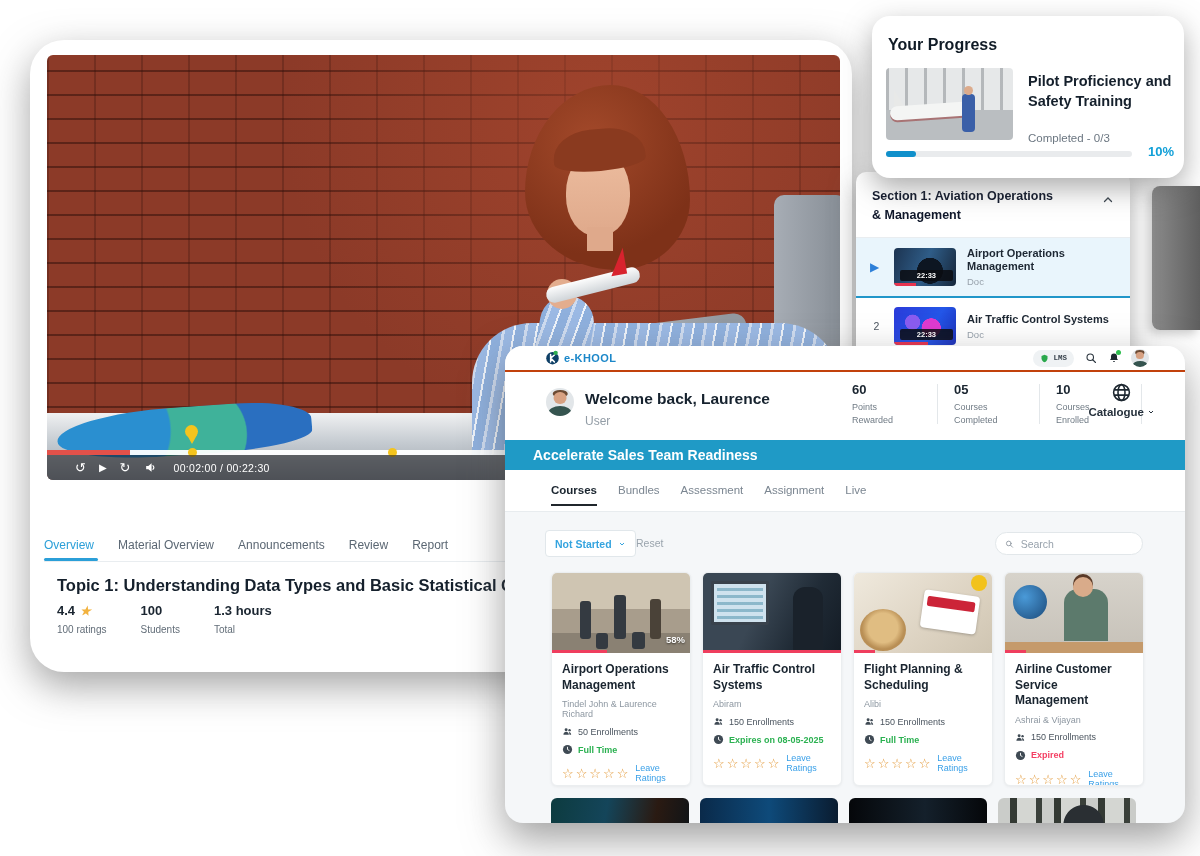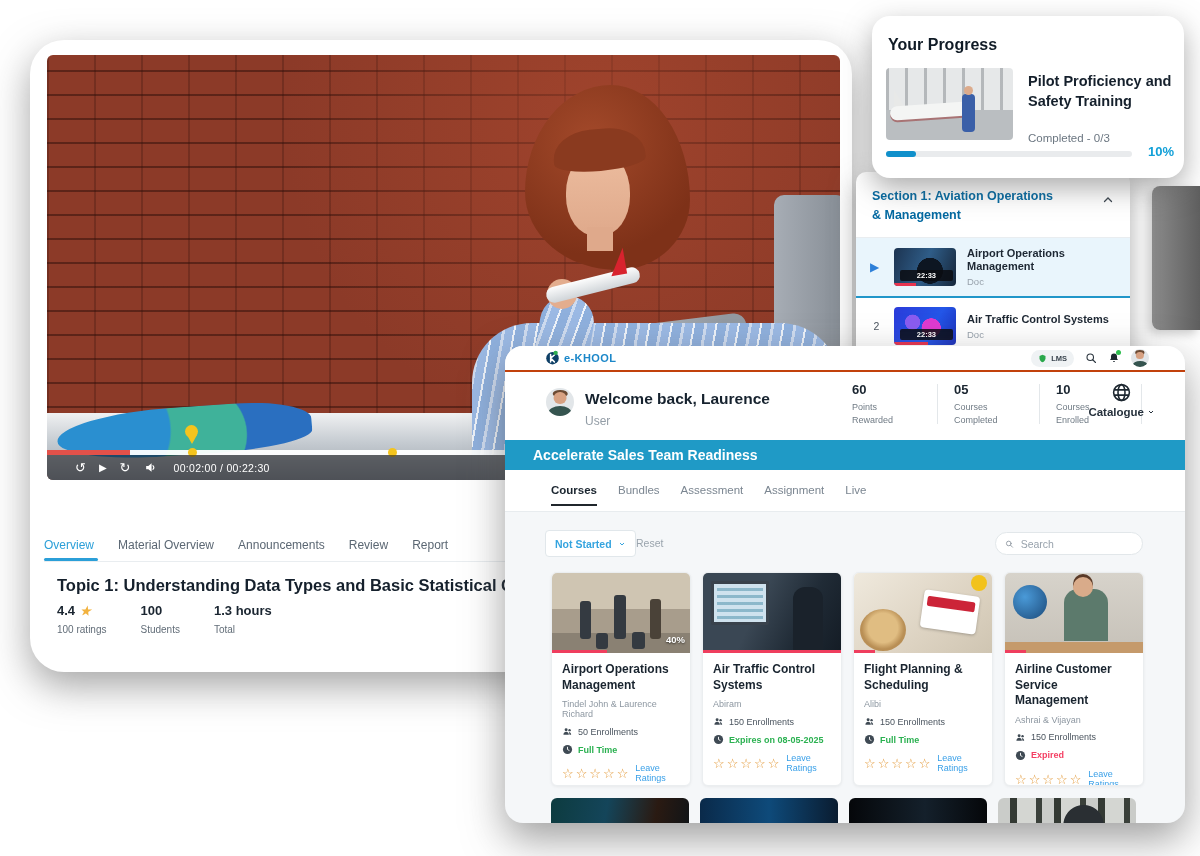--- a/index.html
+++ b/index.html
@@ -58,21 +58,21 @@
   .v-divider{position:absolute;left:14px;right:14px;top:521px;height:1px;background:#e9edf0;}
   .v-topic{position:absolute;left:27px;top:536px;margin:0;font-size:16.5px;font-weight:700;color:#15202c;white-space:nowrap;}
   .v-stats{position:absolute;left:27px;top:563px;display:flex;gap:34px;}
   .v-stat .val{font-size:13px;font-weight:700;color:#1a2530;}
   .v-stat .lab{font-size:10px;color:#626d78;margin-top:6px;}
   .rate-star::before{content:"★";color:#f2b23e;font-size:12px;margin-left:5px;}
 
   
   .section-panel{left:856px;top:172px;width:274px;height:262px;border-radius:10px;box-shadow:0 10px 26px rgba(90,90,90,.5);z-index:3;overflow:hidden;}
   .sec-head{position:relative;padding:15px 40px 11px 16px;border-bottom:1px solid #e9edf0;}
-  .sec-title{font-size:12.5px;font-weight:700;color:#0369a1;line-height:1.55;display:block;width:190px;}
+  .sec-title{font-size:12.5px;font-weight:700;color:#0f172a;line-height:1.55;display:block;width:190px;}
   .sec-chev{position:absolute;right:16px;top:22px;color:#3a444e;cursor:pointer;}
   .sec-item{display:flex;align-items:center;gap:11px;padding:9px 10px 9px 14px;cursor:pointer;}
   .sec-item.active{background:#e9f5fc;border-bottom:2px solid #2196c9;}
   .sec-play{color:#2d7fd8;font-size:12px;width:13px;flex:none;}
   .sec-num{width:13px;flex:none;font-size:10.5px;color:#4a545e;text-align:center;}
   .thumb{width:62px;height:38px;border-radius:4px;overflow:hidden;position:relative;flex:none;}
   .th-atc{background:radial-gradient(circle at 58% 60%, #0d1622 0 30%, transparent 31%),linear-gradient(110deg,#1c3350,#2f5d88 50%,#16263a);}
   .th-abs{background:radial-gradient(circle at 60% 55%, #e03ad0 0 22%, transparent 23%),radial-gradient(circle at 30% 40%, #8a5cf0 0 15%, transparent 16%),linear-gradient(120deg,#2b3bda,#2356e8 60%,#1c2fb8);}
   .dur{position:absolute;right:3px;bottom:5px;background:rgba(10,12,16,.85);color:#fff;font-size:7.5px;font-weight:700;padding:1px 17px;border-radius:2px;}
   .thumb-red{position:absolute;left:0;bottom:0;height:3px;background:#e8344f;}
@@ -96,21 +96,21 @@
   .p-pct{position:absolute;right:10px;top:128px;font-size:13px;font-weight:800;color:#12a0d8;}
 
   .side-strip{position:absolute;left:1152px;top:186px;width:48px;height:144px;border-radius:8px 0 0 8px;background:linear-gradient(90deg,#8b8b8b,#5f5f5f);z-index:2;box-shadow:-4px 4px 10px rgba(0,0,0,.2);}
 
   
   .dashboard{left:505px;top:346px;width:680px;height:477px;border-radius:18px;box-shadow:0 16px 40px rgba(80,80,80,.55);z-index:5;overflow:hidden;background:#f5f7f9;}
   .d-head{position:absolute;left:0;right:0;top:0;height:24px;background:#fff;border-bottom:2px solid #c2410c;z-index:2;}
   .brand{position:absolute;left:40px;top:4px;display:flex;align-items:center;gap:4px;cursor:pointer;}
   .brand-text{font-size:11px;font-weight:800;color:#1b87c9;letter-spacing:.4px;}
   .h-icons{position:absolute;right:36px;top:3px;display:flex;align-items:center;gap:11px;height:18px;}
-  .lms-pill{display:flex;align-items:center;gap:4px;background:#eff2f4;border-radius:9px;height:17px;padding:0 7px;cursor:pointer;}
+  .lms-pill{display:flex;align-items:center;gap:4px;background:#eff2f4;border-radius:9px;height:17px;padding:0 7px;cursor:pointer;font-family:Liberation Mono, monospace;}
   .lms-pill span{font-size:7.5px;font-weight:700;color:#3a444e;}
   .bell-wrap{position:relative;cursor:pointer;}
   .bell-dot{position:absolute;right:-1px;top:-2px;width:5px;height:5px;border-radius:50%;background:#2fbf4f;}
   .avatar{border-radius:50%;background:#e2e6e9;overflow:hidden;position:relative;cursor:pointer;}
   .av-head{position:absolute;left:50%;transform:translateX(-50%);top:14%;width:46%;height:44%;background:#d7a182;border-radius:50%;}
   .av-hair{position:absolute;left:50%;transform:translateX(-50%);top:6%;width:52%;height:26%;background:#6b4a33;border-radius:50% 50% 40% 40%;}
   .av-body{position:absolute;left:50%;transform:translateX(-50%);bottom:-10%;width:82%;height:46%;background:#35544f;border-radius:50% 50% 0 0;}
   .d-welcome{position:absolute;left:0;right:0;top:24px;height:70px;background:#fff;}
   .w-avatar{position:absolute;left:41px;top:18px;width:28px;height:28px;}
   .w-greet{position:absolute;left:80px;top:20px;font-size:15.5px;font-weight:800;color:#16222e;}
@@ -394,21 +394,21 @@
 
     <div class="cards">
 
       <article class="card">
         <div class="cimg art-airport">
           <div class="fig" style="left:28px;bottom:14px;width:11px;height:38px;"></div>
           <div class="fig" style="left:62px;bottom:14px;width:12px;height:44px;"></div>
           <div class="fig" style="left:98px;bottom:14px;width:11px;height:40px;background:#4a4238;"></div>
           <div class="fig" style="left:44px;bottom:4px;width:12px;height:16px;"></div>
           <div class="fig" style="left:80px;bottom:4px;width:13px;height:17px;"></div>
-          <span class="cbadge">40%</span>
+          <span class="cbadge">58%</span>
           <div class="cprog" style="width:40%"></div>
         </div>
         <div class="cbody">
           <h3 class="ctitle">Airport Operations Management</h3>
           <div class="cinstr">Tindel John &amp; Laurence Richard</div>
           <div class="crow">
             <svg width="11" height="11" viewBox="0 0 24 24" fill="#3f4a54">
                 <circle cx="9" cy="8" r="3.2"></circle>
                 <circle cx="16.5" cy="9" r="2.6"></circle>
                 <path d="M3 19c.5-4.2 3-6.2 6-6.2s5.5 2 6 6.2z"></path>

